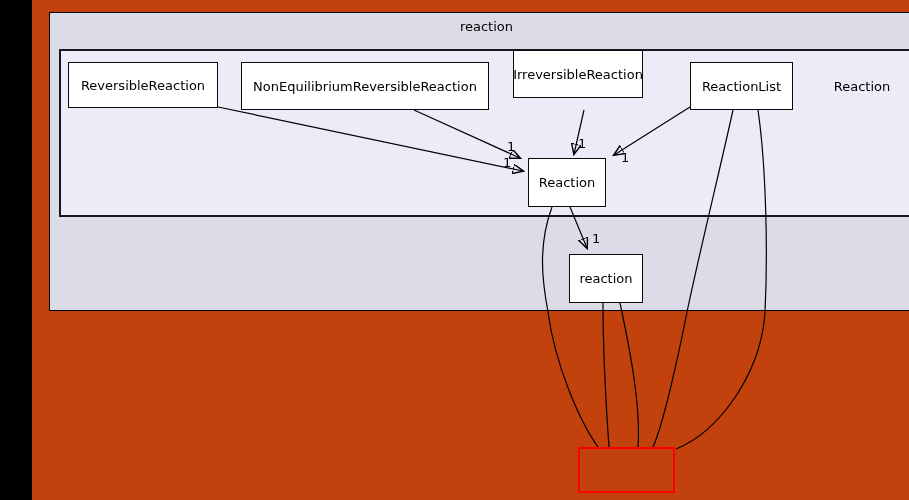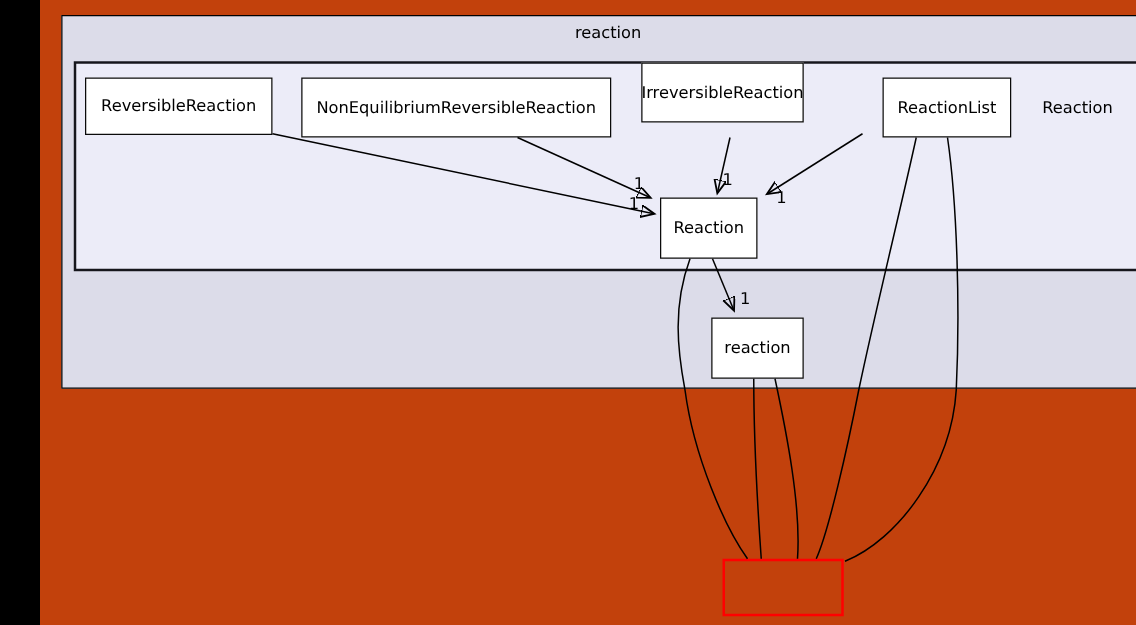--- a/index.html
+++ b/index.html
@@ -24,21 +24,21 @@
     font-size:13px;line-height:16px;
   }
   .node{
     position:absolute;background:#fff;border:1px solid #0a0a0a;box-sizing:border-box;
     display:flex;align-items:center;justify-content:center;
     font-size:13px;white-space:nowrap;
   }
   .n-rev{left:36px;top:62px;width:150px;height:46px;}
   .n-noneq{left:209px;top:62px;width:248px;height:48px;}
   .n-irr{left:481px;top:50px;width:130px;height:48px;}
-  .n-rl{left:674px;top:62px;width:103px;height:48px;}
+  .n-rl{left:658px;top:62px;width:103px;height:48px;}
   .n-reaction-mid{left:496px;top:158px;width:78px;height:49px;}
   .n-reaction-low{left:537px;top:254px;width:74px;height:49px;}
   .n-red{
     position:absolute;left:546px;top:447px;width:97px;height:46px;
     background:transparent;border:2px solid #ff0000;box-sizing:border-box;
   }
   #edges{position:absolute;left:0;top:0;pointer-events:none;}
   #edges path{fill:none;stroke:#000;stroke-width:1.2;}
   #edges text{font-size:13px;fill:#000;font-family:"DejaVu Sans","Liberation Sans",sans-serif;}
 </style>

